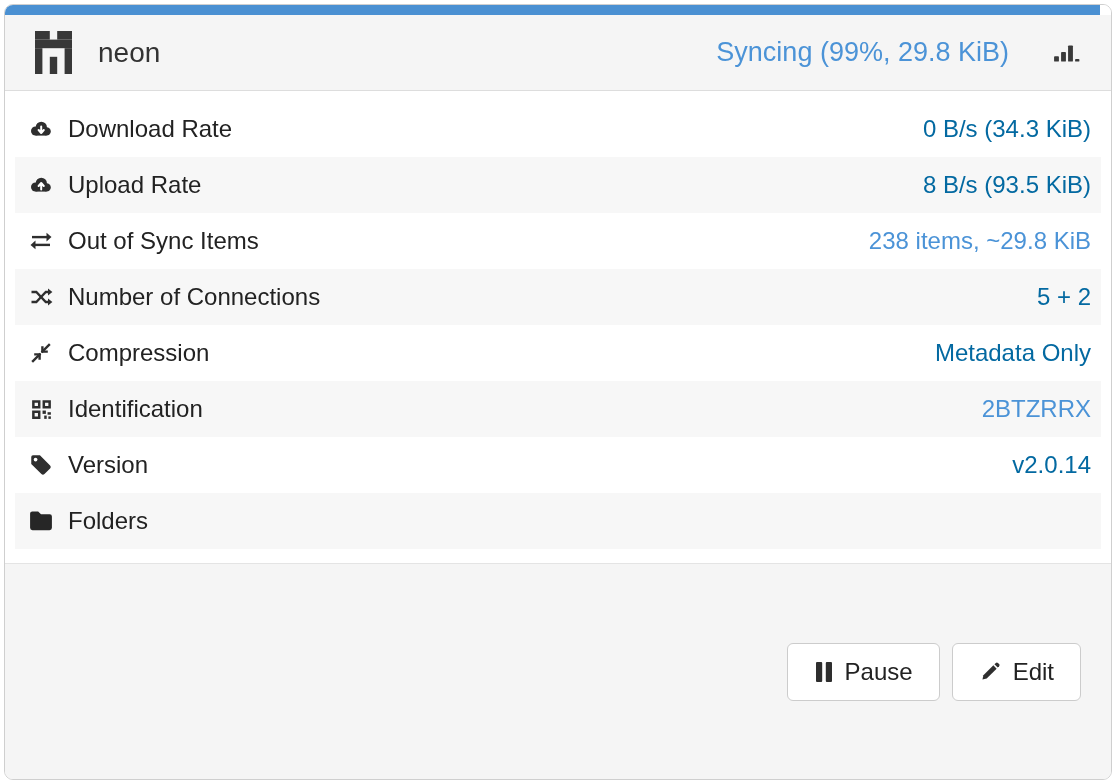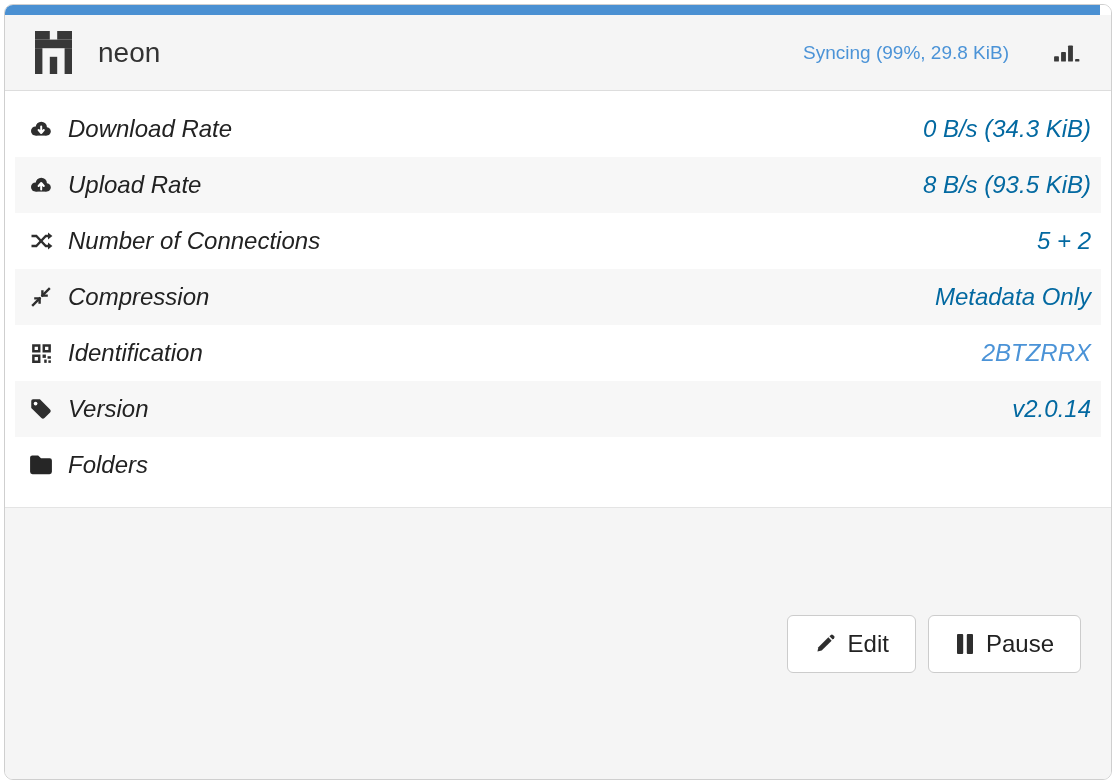--- a/index.html
+++ b/index.html
@@ -26,22 +26,22 @@
   .progress-fill{height:100%;background:var(--progress);}
   .panel-header{
     height:76px;background:var(--head-bg);
     border-bottom:1px solid #ddd;
     display:flex;align-items:center;
     padding:0 30px;gap:26px;
     cursor:pointer;
   }
   .device-title{font-size:28px;color:#333;}
   .spacer{flex:1;}
-  .status-text{font-size:19px;color:var(--accent);margin-right:18px;}
-  .panel-body{padding:10px 10px 14px 10px;background:#fff;font-style:italic;}
+  .status-text{font-size:27px;color:var(--accent);margin-right:18px;}
+  .panel-body{padding:10px 10px 14px 10px;background:#fff;}
   .row{
     height:56px;display:flex;align-items:center;
     padding:0 10px 0 9px;font-size:24px;
   }
   .row:nth-child(even){background:var(--stripe);}
   .row .icon{width:34px;display:flex;justify-content:center;align-items:center;margin-right:10px;flex:none;}
   .row .label{flex:1;color:var(--ink);}
   .row .value{color:#0369a1;text-align:right;white-space:nowrap;}
   .row .value.link{color:var(--accent);cursor:pointer;}
   .panel-footer{
@@ -119,20 +119,32 @@
                 <circle cx="17.6" cy="14.4" r="4.2"></circle>
               <rect x="6.5" y="13" width="11" height="5.6"></rect>
             </g>
             <path d="M12.2 16.5 v-6 M9.6 13 l2.6 -3 2.6 3" stroke="#fff" stroke-width="2" fill="none" stroke-linecap="round" stroke-linejoin="round"></path>
           </svg>
         </span>
         <span class="label">Upload Rate</span>
         <span class="value">8 B/s (93.5 KiB)</span>
       </div>
 
+      <div class="row">
+        <span class="icon">
+          <svg width="30" height="24" viewBox="0 0 24 24" fill="#2e2e2e">
+            <rect x="3" y="6.9" width="15" height="2.4"></rect>
+            <polygon points="17.5,3.8 22.5,8.1 17.5,12.4"></polygon>
+            <rect x="6" y="14.7" width="15" height="2.4"></rect>
+            <polygon points="6.5,11.6 1.5,15.9 6.5,20.2"></polygon>
+          </svg>
+        </span>
+        <span class="label">Out of Sync Items</span>
+        <span class="value link">238 items, ~29.8 KiB</span>
+      </div>
 
 
 
       <div class="row">
         <span class="icon">
           <svg width="30" height="24" viewBox="0 0 24 24">
             <g fill="none" stroke="#2e2e2e" stroke-width="2.3">
               <path d="M2.5 7 h4.8 l9.5 10 h3"></path>
               <path d="M2.5 17 h4.8 l9.5 -10 h3"></path>
             </g>
@@ -195,32 +207,32 @@
           </svg>
         </span>
         <span class="label">Folders</span>
       </div>
 
     </div>
 
     <div class="panel-footer">
       <button class="btn">
         <span>
+          <svg width="20" height="24" viewBox="0 0 20 24" fill="#2e2e2e">
+            <rect x="2" y="2" width="6.2" height="20" rx="1"></rect>
+            <rect x="11.8" y="2" width="6.2" height="20" rx="1"></rect>
+          </svg>
+        </span>
+        <span>Pause</span>
+      </button>
+      <button class="btn">
+        <span>
           <svg width="23" height="23" viewBox="0 0 24 24" fill="#2e2e2e">
             <path d="M3.6 20.4 l1 -4.4 L15 5.6 l3.4 3.4 L8 19.4 z"></path>
             <path d="M16.1 4.5 l1.5 -1.5 a1.5 1.5 0 0 1 2.1 0 l1.3 1.3 a1.5 1.5 0 0 1 0 2.1 L19.5 7.9 z"></path>
           </svg>
         </span>
         <span>Edit</span>
       </button>
-      <button class="btn">
-        <span>
-          <svg width="20" height="24" viewBox="0 0 20 24" fill="#2e2e2e">
-            <rect x="2" y="2" width="6.2" height="20" rx="1"></rect>
-            <rect x="11.8" y="2" width="6.2" height="20" rx="1"></rect>
-          </svg>
-        </span>
-        <span>Pause</span>
-      </button>
     </div>
 
   </div>
 </div>
 
 </body></html>

